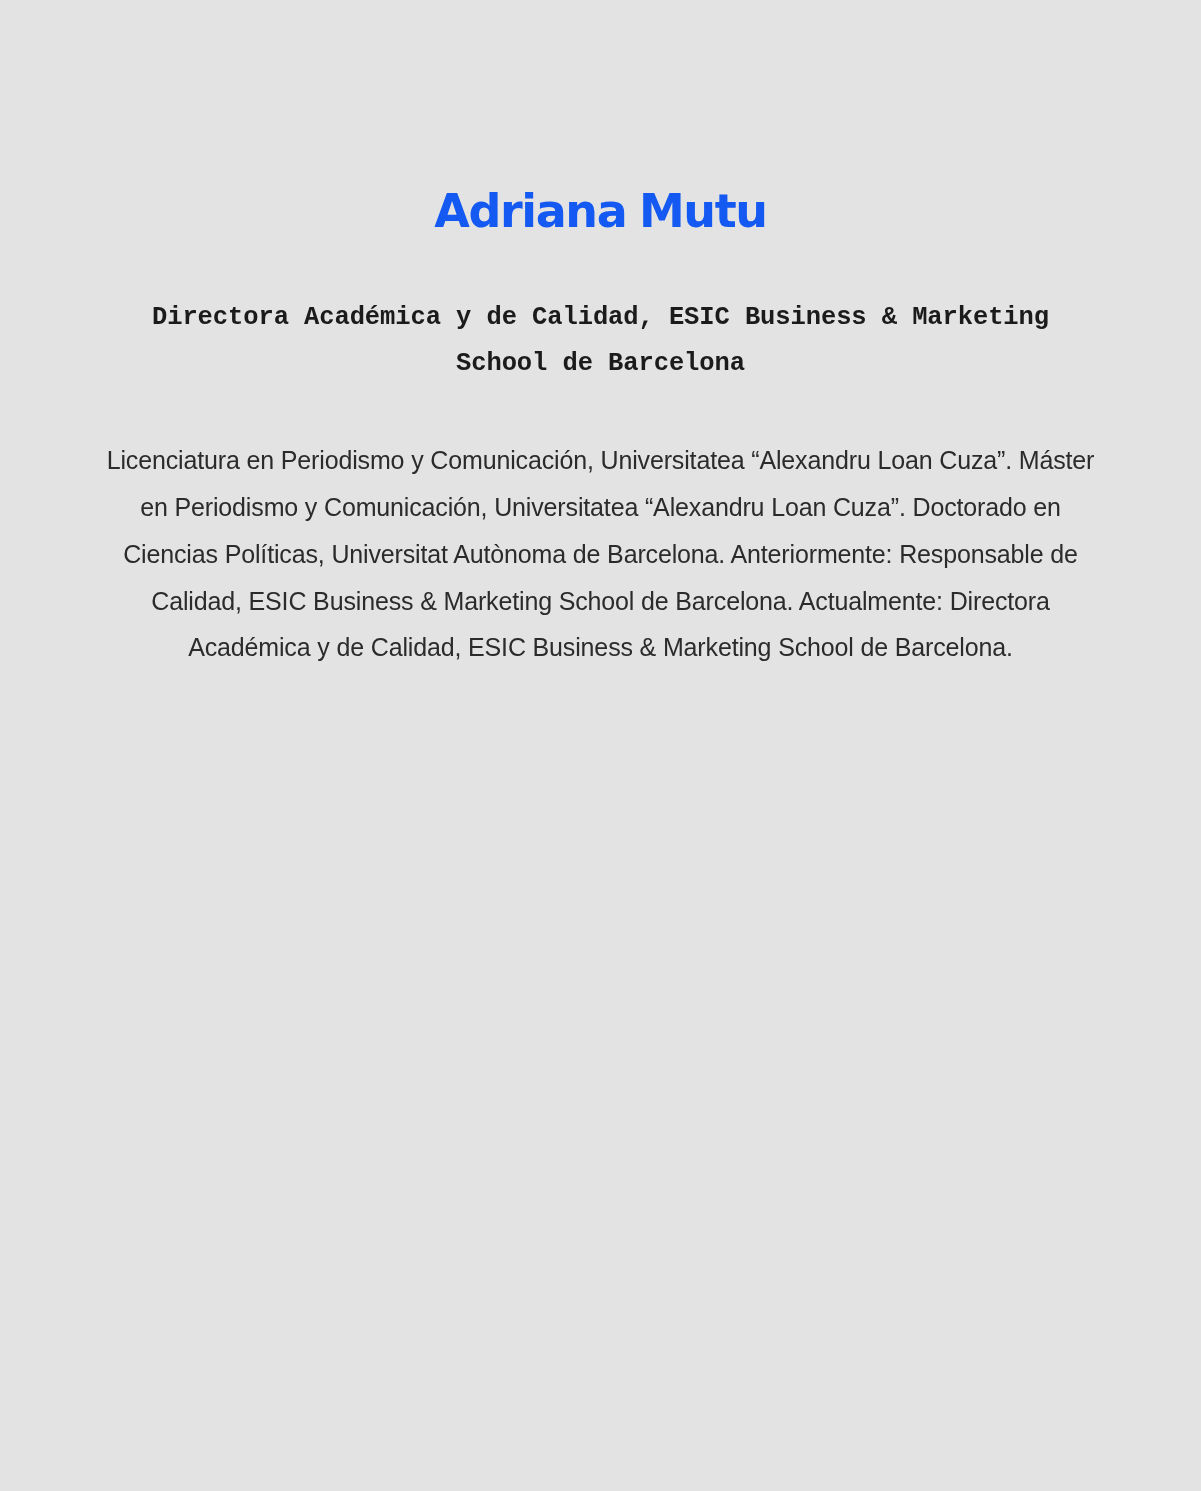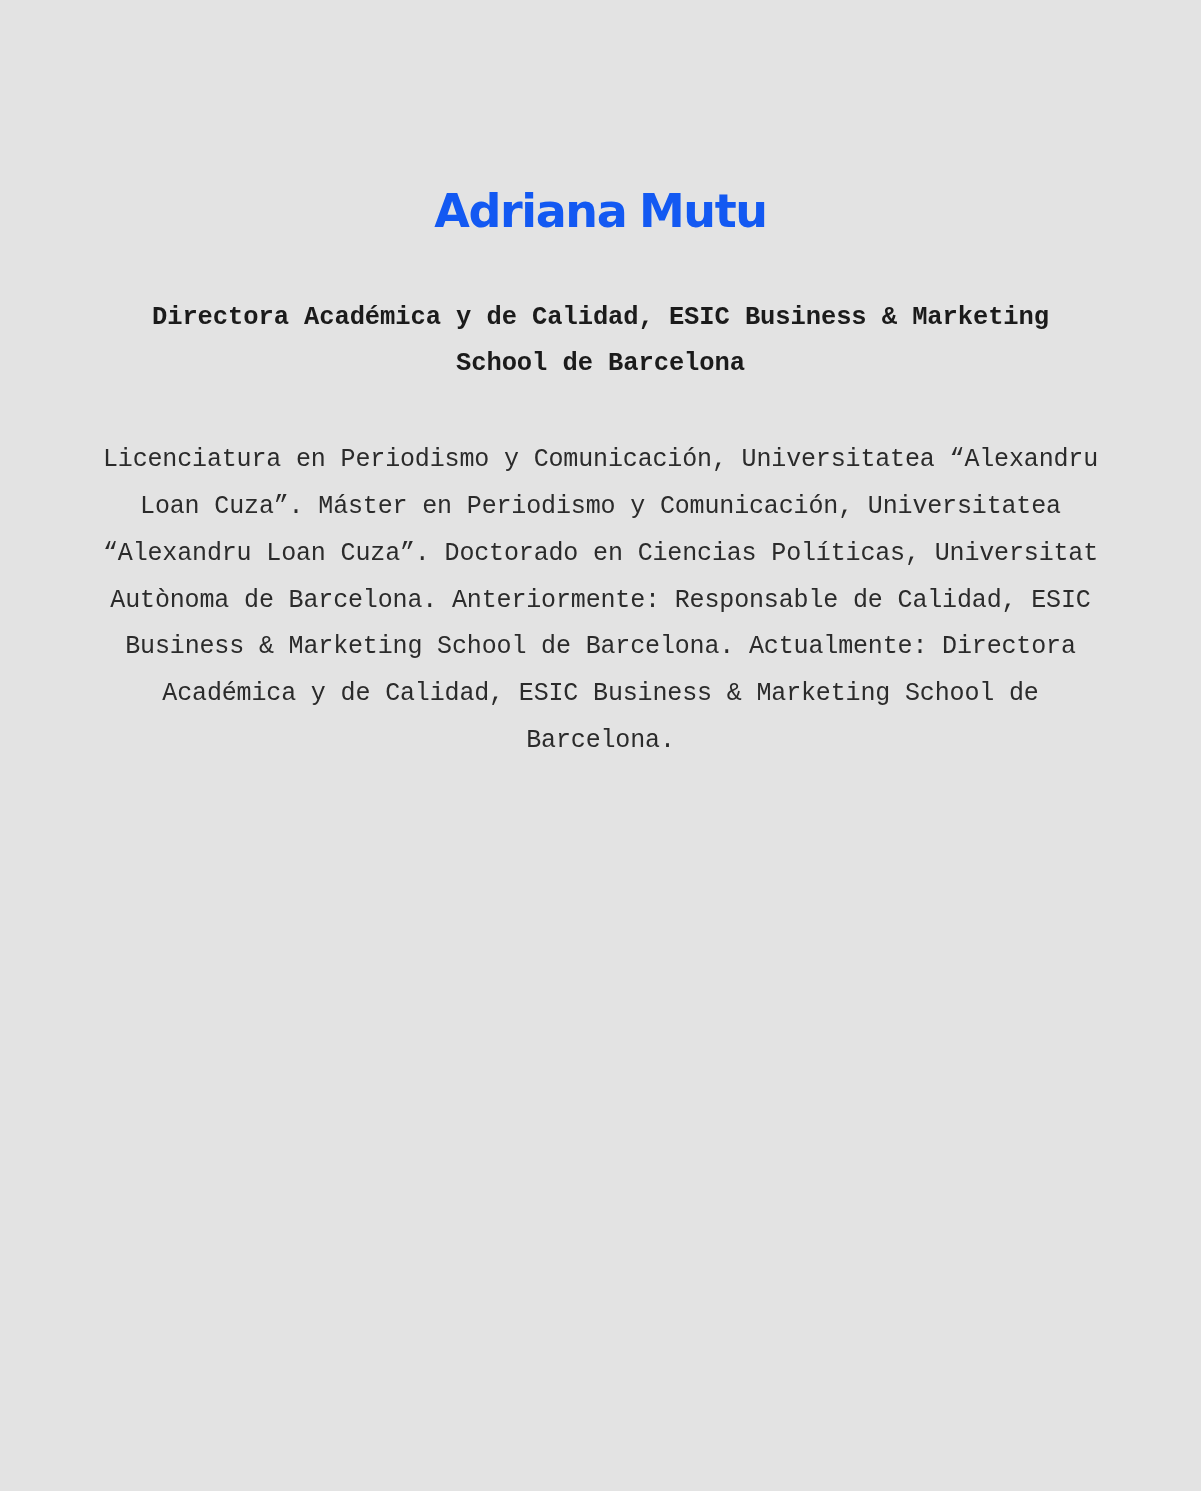--- a/index.html
+++ b/index.html
@@ -53,21 +53,21 @@
     letter-spacing: -0.1px;
     max-width: 990px;
     margin-left: auto;
     margin-right: auto;
   }
   .person-bio {
     margin: 0;
     padding-top: 50px;
     text-align: center;
     color: #2b2b2b;
-    font-family: Liberation Mono, monospace;
+    font-family: Liberation Sans, sans-serif;
     font-size: 25px;
     font-weight: 400;
     line-height: 1.87;
     letter-spacing: -0.15px;
     max-width: 1000px;
     margin-left: auto;
     margin-right: auto;
   }
 </style>
 </head>

